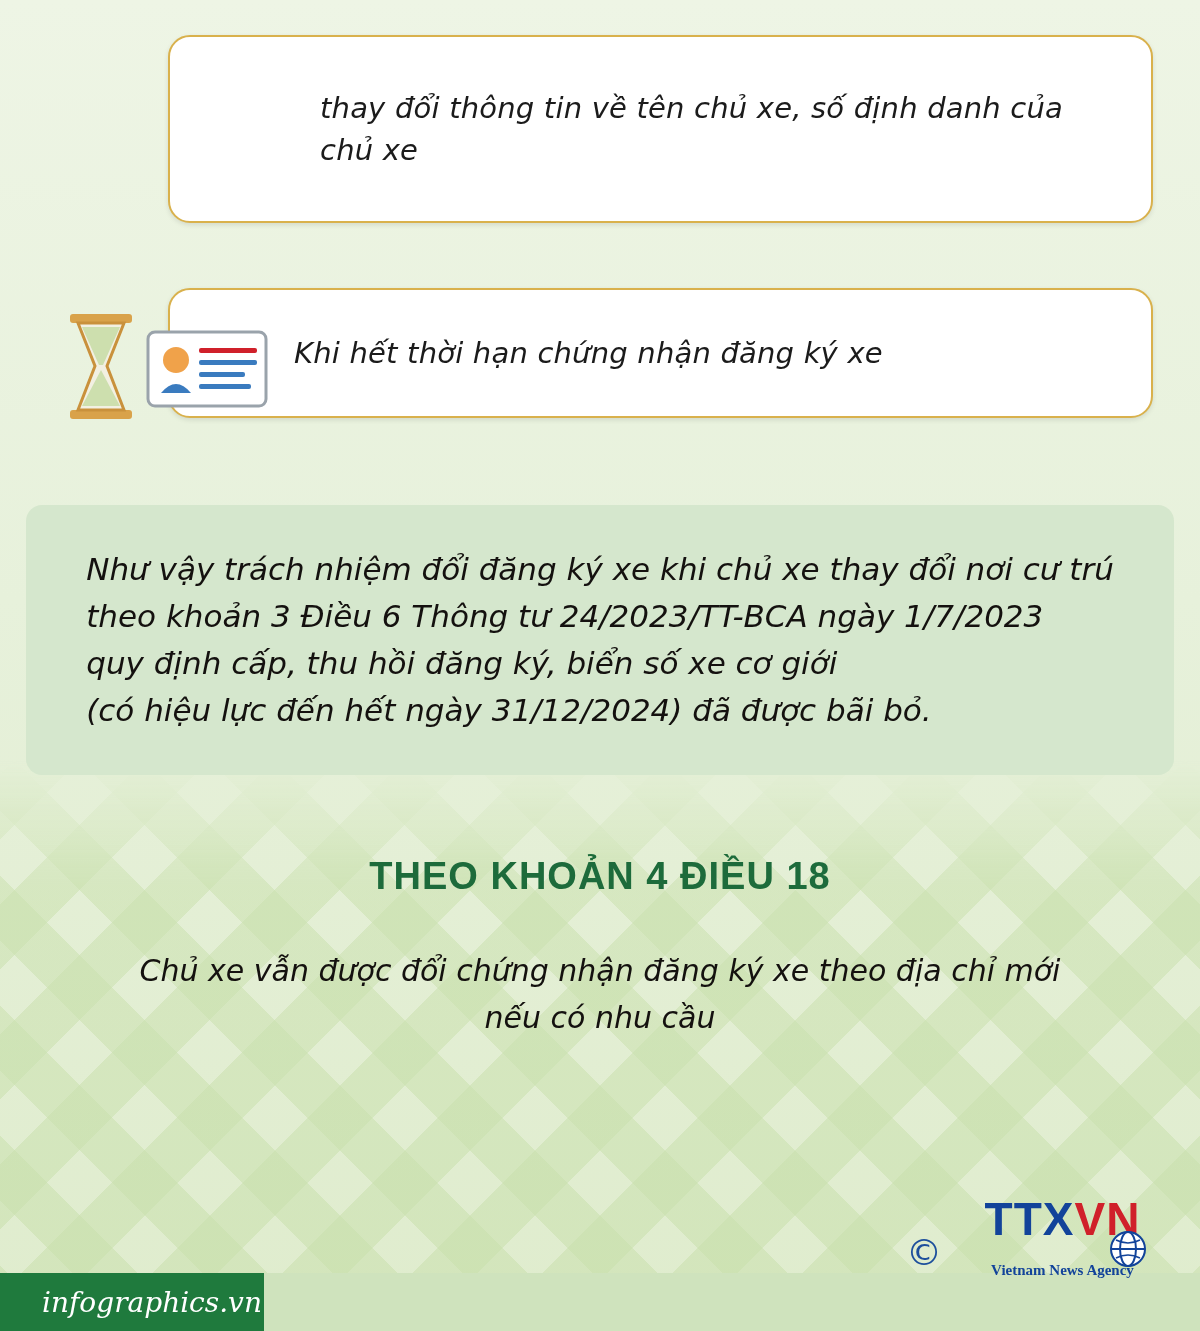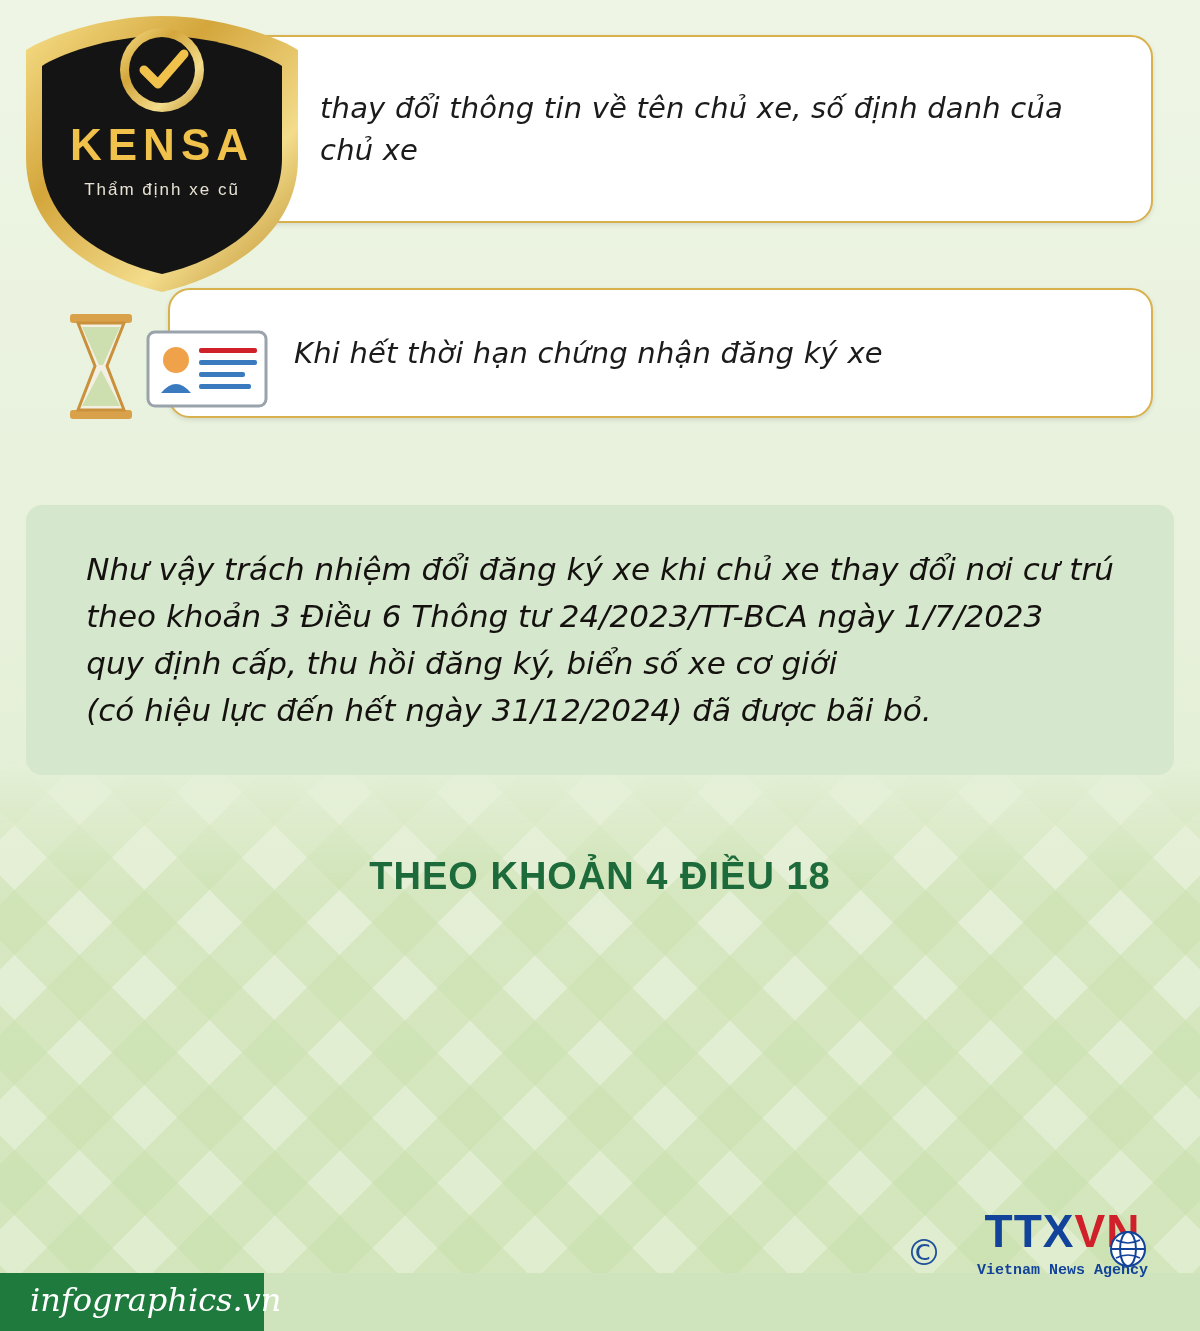--- a/index.html
+++ b/index.html
@@ -187,25 +187,25 @@
   .footer-bar {
     position: absolute;
     left: 0;
     bottom: 0;
     width: 1200px;
     height: 58px;
     background: linear-gradient(90deg, #1f7a3d 0%, #1f7a3d 22%, #cfe3bd 22%, #cfe3bd 100%);
   }
   .footer-site {
     position: absolute;
-    left: 30px;
+    left: 42px;
     bottom: 12px;
     font-family: "DejaVu Serif", serif;
     font-style: italic;
-    font-size: 32px;
+    font-size: 28px;
     color: #ffffff;
   }
   .copyright {
     position: absolute;
     right: 258px;
     bottom: 58px;
     font-size: 36px;
     color: #1d4f9c;
   }
   .ttxvn {
@@ -218,25 +218,25 @@
   .ttxvn-main {
     font-family: "Liberation Sans", sans-serif;
     font-weight: bold;
     font-size: 46px;
     letter-spacing: 1px;
     color: #12439a;
     line-height: 1;
   }
   .ttxvn-main .red { color: #d0202a; }
   .ttxvn-sub {
-    font-family: Liberation Mono, monospace;
+    font-family: Liberation Serif, serif;
     font-weight: bold;
     font-size: 15px;
     color: #12439a;
-    margin-top: 8px;
+    margin-top: 20px;
   }
   .globe {
     position: absolute;
     right: 52px;
     bottom: 62px;
     width: 40px;
     height: 40px;
   }
 </style>
 </head>
@@ -273,48 +273,31 @@
       <rect x="88" y="22" width="118" height="74" rx="7" fill="#ffffff" stroke="#9aa3ab" stroke-width="3"></rect>
       <circle cx="116" cy="50" r="13" fill="#f0a24a"></circle>
       <path d="M101 83 q15 -18 30 0 z" fill="#3a7bbf"></path>
       <rect x="139" y="38" width="58" height="5" rx="2" fill="#d0202a"></rect>
       <rect x="139" y="50" width="58" height="5" rx="2" fill="#3a7bbf"></rect>
       <rect x="139" y="62" width="46" height="5" rx="2" fill="#3a7bbf"></rect>
       <rect x="139" y="74" width="52" height="5" rx="2" fill="#3a7bbf"></rect>
     </svg>
   </div>
 
-  <div class="logo">
-    <svg width="300" height="290" viewBox="0 0 300 290">
-      <defs>
-        <linearGradient id="goldgrad" x1="0" y1="0" x2="1" y2="1">
-          <stop offset="0%" stop-color="#f7e08a"></stop>
-          <stop offset="35%" stop-color="#d4a63c"></stop>
-          <stop offset="70%" stop-color="#f3dc8b"></stop>
-          <stop offset="100%" stop-color="#b98a28"></stop>
-        </linearGradient>
-      </defs>
-      <path d="M150 8 C210 8 268 30 286 42 L286 150 C286 225 218 268 150 284 C82 268 14 225 14 150 L14 42 C32 30 90 8 150 8 Z" fill="url(#goldgrad)"></path>
-      <path d="M150 28 C204 28 254 47 270 58 L270 150 C270 214 210 252 150 266 C90 252 30 214 30 150 L30 58 C46 47 96 28 150 28 Z" fill="#141414"></path>
-      <circle cx="150" cy="62" r="42" fill="url(#goldgrad)"></circle>
-      <circle cx="150" cy="62" r="33" fill="#141414"></circle>
-      <path d="M132 62 L146 76 L172 46" stroke="#f0c14b" stroke-width="9" fill="none" stroke-linecap="round" stroke-linejoin="round"></path>
-    </svg>
-    <div class="logo-text">KENSA</div>
-    <div class="logo-sub">Thẩm định xe cũ</div>
-  </div>
 
   <div id="summary-panel">
     <div class="summary-text">Như vậy trách nhiệm đổi đăng ký xe khi chủ xe thay đổi nơi cư trú
 theo khoản 3 Điều 6 Thông tư 24/2023/TT-BCA ngày 1/7/2023
 quy định cấp, thu hồi đăng ký, biển số xe cơ giới
 (có hiệu lực đến hết ngày 31/12/2024) đã được bãi bỏ.</div>
   </div>
 
   <div id="section-heading">THEO KHOẢN 4 ĐIỀU 18</div>
+  <div id="section-body">Chủ xe vẫn được đổi chứng nhận đăng ký xe theo địa chỉ mới
+nếu có nhu cầu</div>
 
   <div class="footer-bar"></div>
   <div class="footer-site">infographics.vn</div>
   <div class="copyright">©</div>
   <div class="ttxvn">
     <div class="ttxvn-main">TTX<span class="red">VN</span></div>
     <div class="ttxvn-sub">Vietnam News Agency</div>
   </div>
   <svg class="globe" viewBox="0 0 40 40">
     <circle cx="20" cy="20" r="17" fill="#ffffff" stroke="#12439a" stroke-width="2"></circle>

